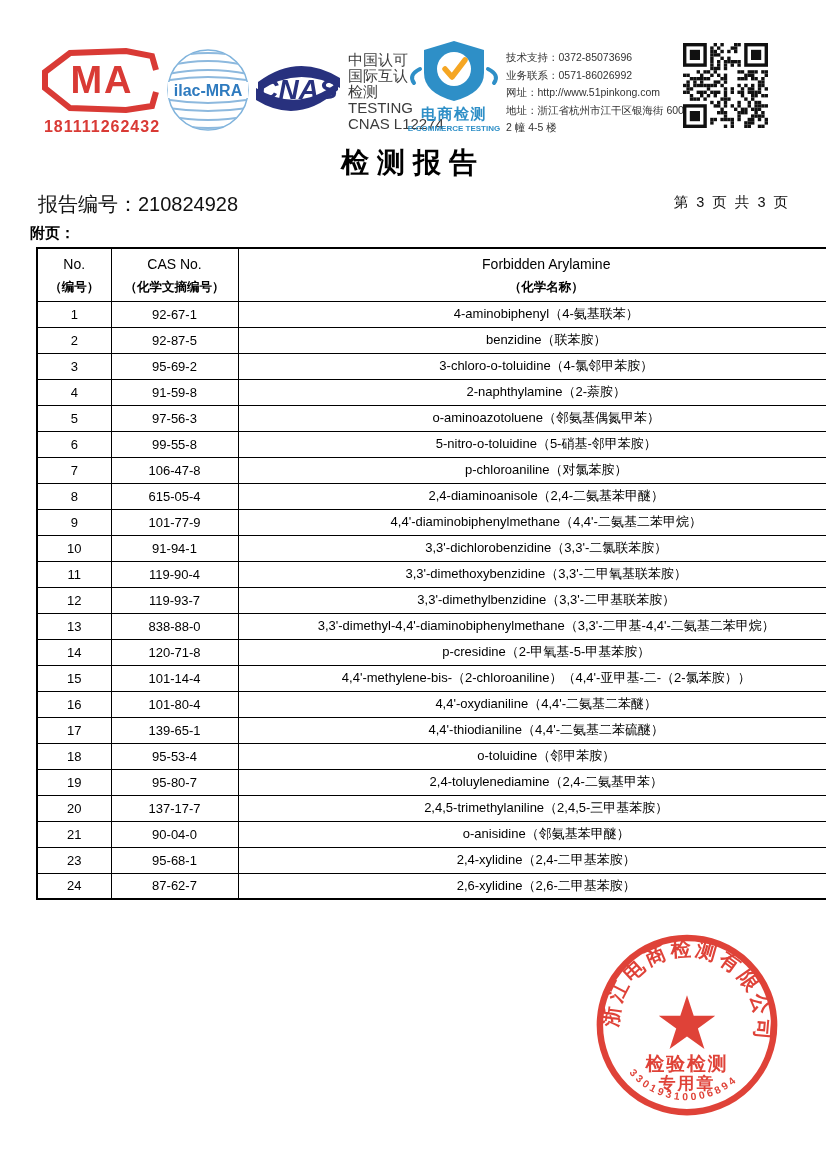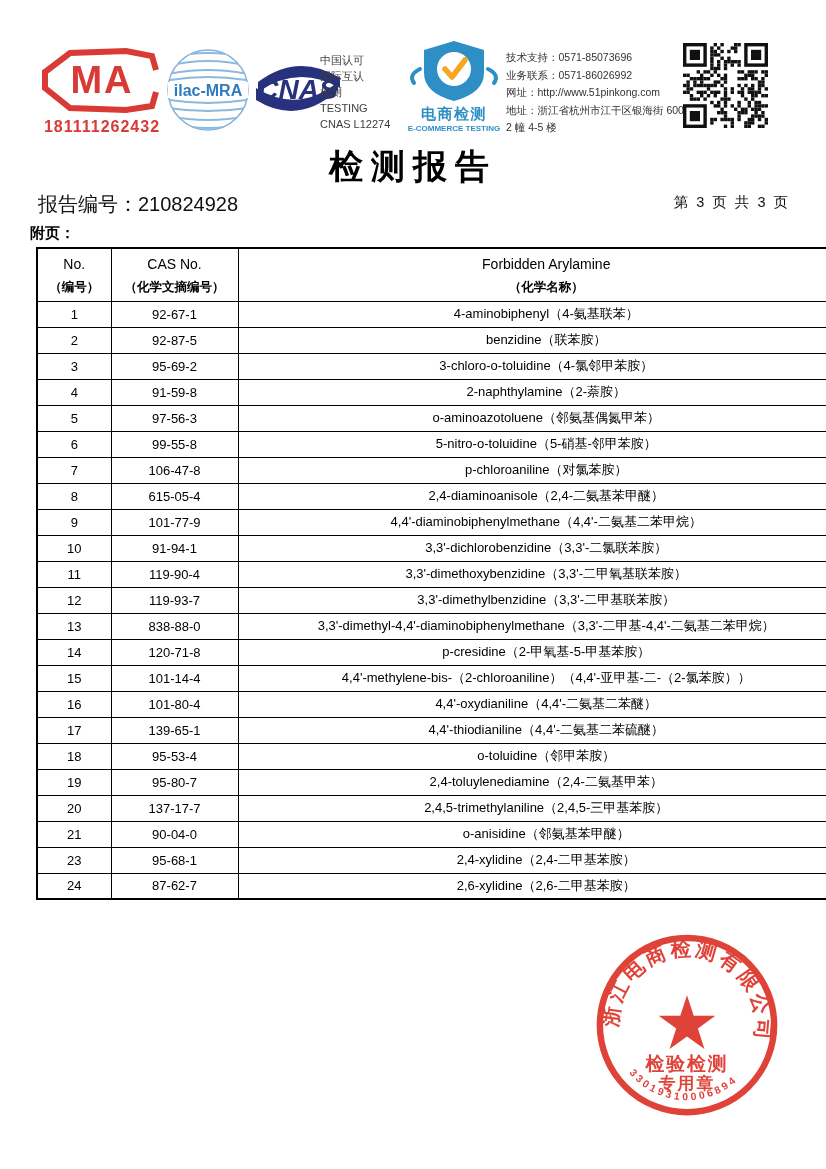--- a/index.html
+++ b/index.html
@@ -7,34 +7,34 @@
   .page {
     position:relative; width:826px; height:1169px; background:#ffffff;
     margin:0 auto; overflow:hidden;
     font-family:"Liberation Sans", sans-serif; color:#000;padding-left:44px;
   }
   
   .logo { position:absolute; }
   .cma-logo    { left:38px;  top:44px;  width:132px; height:92px; }
   .ilac-logo   { left:166px; top:46px;  width:84px;  height:88px; }
   .cnas-logo   { left:250px; top:56px;  width:96px;  height:66px; }
-  .acc-text    { position:absolute; left:320px; top:52px; width:62px;
-                 font-size:11px; line-height:16px; color:#3c3c3c; }
+  .acc-text    { position:absolute; left:348px; top:52px; width:62px;
+                 font-size:15px; line-height:16px; color:#3c3c3c; }
   .acc-text .acc-line { white-space:nowrap; }
   .ecomm-logo  { left:398px; top:39px;  width:112px; height:96px; }
   .contact     { position:absolute; left:506px; top:49px; width:176px;
                  font-size:10.5px; line-height:17.5px; color:#333; }
   .contact .contact-line { white-space:nowrap; }
   .qr          { left:683px; top:43px; width:85px; height:85px; }
 
   
   .report-title {
     position:absolute; left:0; top:144px; width:100%; text-align:center;
     font-family:"DejaVu Serif", serif;
-    font-size:34px; font-weight:900; letter-spacing:8px; color:#000;
+    font-size:28px; font-weight:900; letter-spacing:8px; color:#000;
   }
   .report-no {
     position:absolute; left:38px; top:191px; font-size:20px; color:#111;
   }
   .page-info {
     position:absolute; right:36px; top:193px; font-size:14.5px; color:#111;
     letter-spacing:2px;
   }
   .attachment-label {
     position:absolute; left:30px; top:224px; font-size:15px; font-weight:bold;
@@ -112,21 +112,21 @@
     <path d="M22,30 Q10,36 16,44" fill="none" stroke="#2e8fc7" stroke-width="4" stroke-linecap="round"></path>
     <path d="M90,30 Q102,36 96,44" fill="none" stroke="#2e8fc7" stroke-width="4" stroke-linecap="round"></path>
     <path d="M56,2 L86,11 L86,34 Q86,54 56,62 Q26,54 26,34 L26,11 Z" fill="#2e8fc7"></path>
     <circle cx="56" cy="30" r="17" fill="#ffffff"></circle>
     <polyline points="47,30 54,38 67,21" fill="none" stroke="#f5a623" stroke-width="5.5" stroke-linecap="round" stroke-linejoin="round"></polyline>
     <text x="56" y="80" text-anchor="middle" font-size="15" font-weight="800" fill="#2e8fc7" letter-spacing="1.5">电商检测</text>
     <text x="56" y="92" text-anchor="middle" font-size="8" font-weight="700" fill="#2e8fc7">E-COMMERCE TESTING</text>
   </svg>
 
   <div class="contact">
-      <div class="contact-line">技术支持：0571-85073696</div>
+      <div class="contact-line">技术支持：0372-85073696</div>
       <div class="contact-line">业务联系：0571-86026992</div>
       <div class="contact-line">网址：http://www.51pinkong.com</div>
       <div class="contact-line">地址：浙江省杭州市江干区银海街 600 号</div>
       <div class="contact-line">2 幢 4-5 楼</div>
     </div>
 
   <svg class="logo qr" viewBox="0 0 85 85">
     <rect x="0" y="0" width="85" height="85" fill="#ffffff"></rect>
     <g fill="#111111">
       <g>

